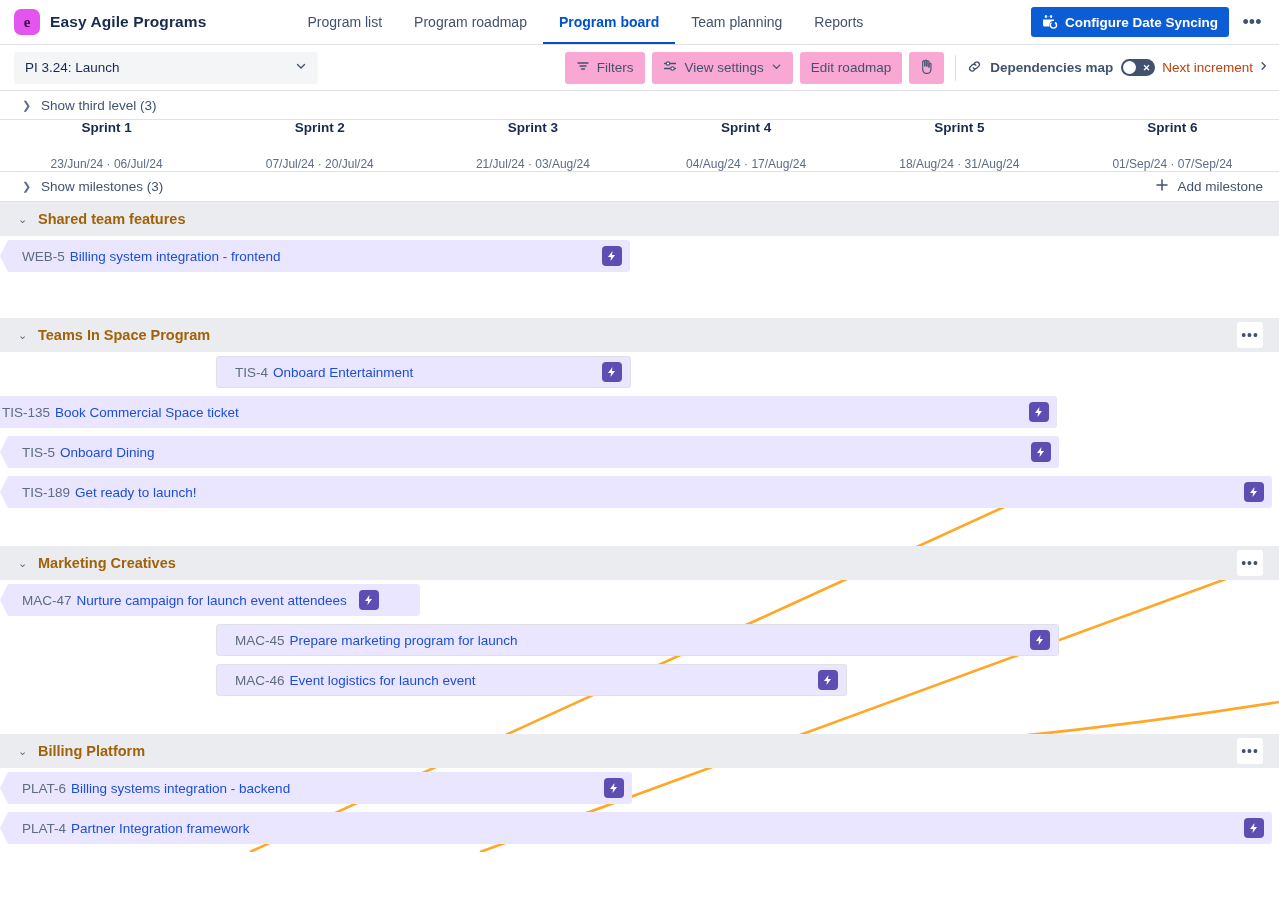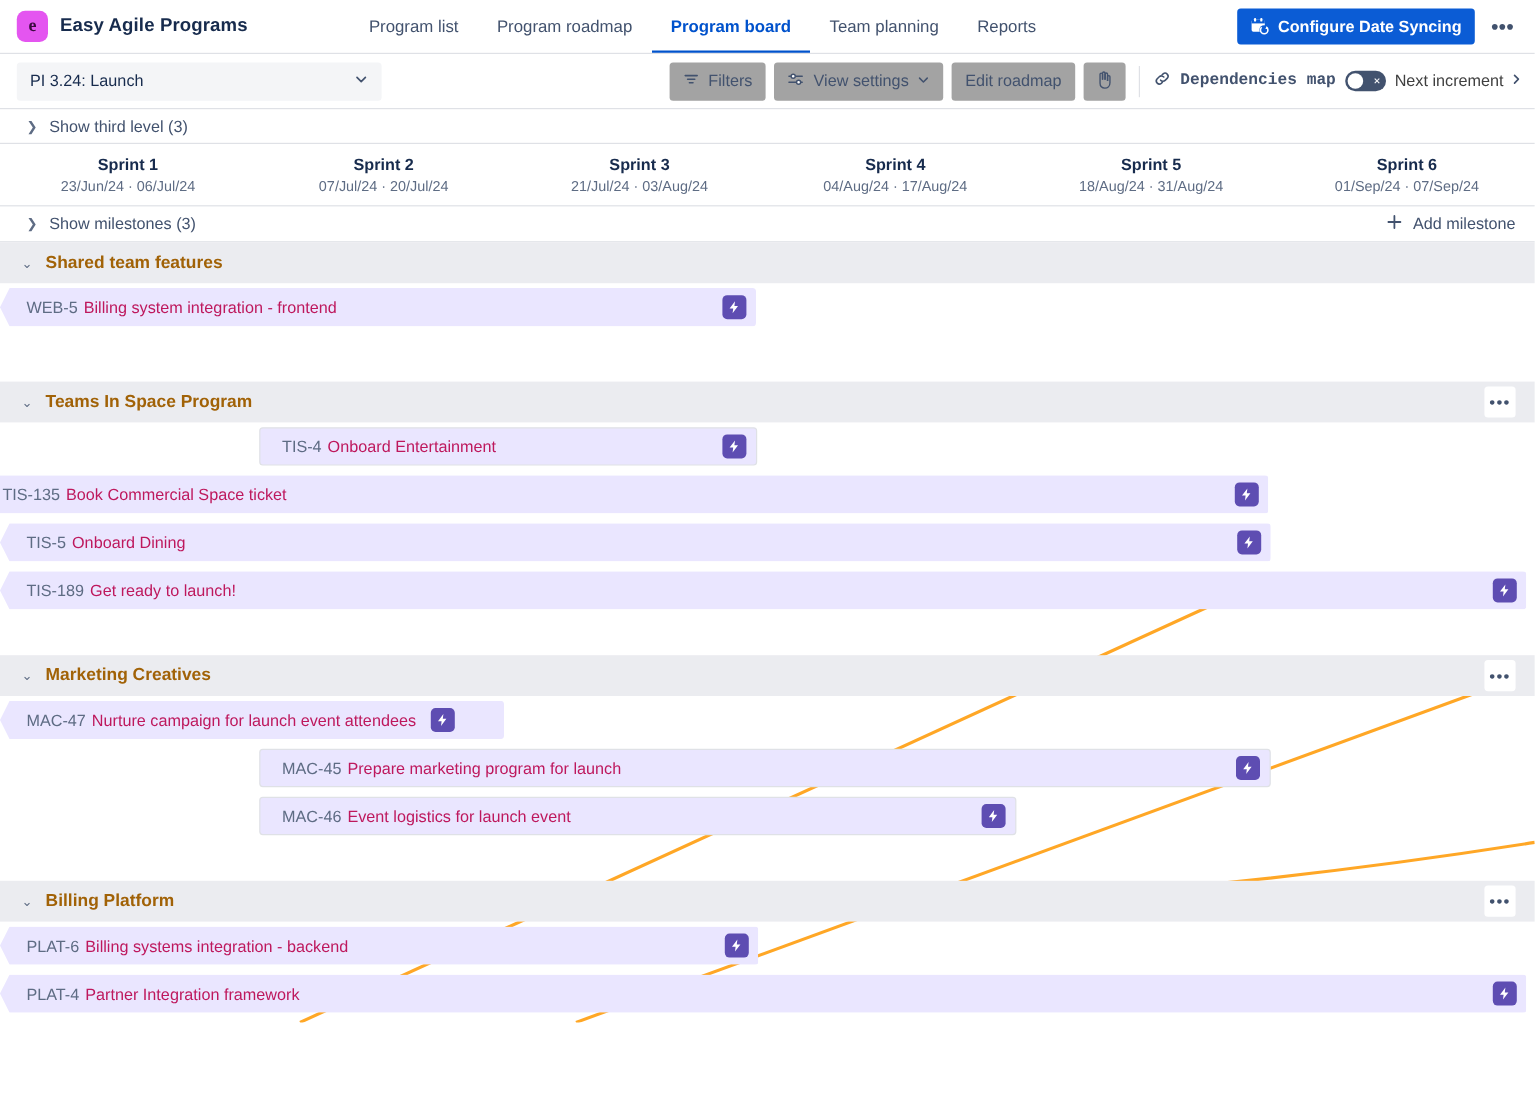--- a/index.html
+++ b/index.html
@@ -53,53 +53,53 @@
     border-bottom: 1px solid #DFE1E6;
     justify-content: center;
   }
   .pi-select {
     width: 304px; height: 32px; background: #F4F5F7; border: none; border-radius: 3px;
     display: flex; align-items: center; justify-content: space-between;
     padding: 0 11px; font-size: 13.5px; color: #172B4D; cursor: pointer;
   }
   .tb-right { margin-left: auto; display: flex; align-items: center; gap: 7px; }
   .tb-btn {
-    height: 32px; background: #a3a3a3; border: none; border-radius: 3px;
+    height: 32px; background: #f9a8d4; border: none; border-radius: 3px;
     padding: 0 11px; font-size: 13.5px; color: #42526E; font-weight: 500;
     display: flex; align-items: center; gap: 7px; cursor: pointer;
     font-family: "Liberation Sans", sans-serif; white-space: nowrap;
   }
   .tb-sep { width: 1px; height: 26px; background: #DFE1E6; margin: 0 4px; }
-  .dep-map { display: flex; align-items: center; gap: 8px; font-size: 13.5px; color: #42526E; font-weight: 600; cursor: pointer; font-family: Liberation Mono, monospace; }
+  .dep-map { display: flex; align-items: center; gap: 8px; font-size: 13.5px; color: #42526E; font-weight: 600; cursor: pointer; }
   .toggle {
     width: 34px; height: 17px; border-radius: 9px; background: #42526E;
     display: flex; align-items: center; padding: 2px; cursor: pointer; position: relative;
   }
   .toggle .knob { width: 13px; height: 13px; border-radius: 50%; background: #fff; }
   .toggle .x { position: absolute; right: 5px; top: 50%; transform: translateY(-50%); color: #fff; font-size: 9px; }
-  .next-inc { font-size: 13.5px; color: #404040; display: flex; align-items: center; gap: 5px; cursor: pointer; white-space: nowrap; }
+  .next-inc { font-size: 13.5px; color: #c2410c; display: flex; align-items: center; gap: 5px; cursor: pointer; white-space: nowrap; }
 
   
   .expand-row {
     height: 29px; display: flex; align-items: center; gap: 9px;
     padding-left: 22px; font-size: 13.5px; color: #42526E;
     border-bottom: 1px solid #DFE1E6; cursor: pointer;
   }
   .chev { font-size: 11px; color: #5E6C84; width: 10px; display:inline-block; }
   .milestone-row { justify-content: flex-start; position: relative; height: 30px; }
   .add-milestone {
     position: absolute; right: 16px; display: flex; align-items: center; gap: 8px;
     font-size: 13.5px; color: #42526E; cursor: pointer;
   }
 
   
   .sprints { display: flex; border-bottom: 1px solid #DFE1E6; height: 52px; }
   .sprint-col {
     flex: 1 1 0; display: flex; flex-direction: column; align-items: center;
-    justify-content: center; gap: 3px;
+    justify-content: space-between; gap: 3px;
   }
   .sprint-name { font-size: 13.5px; font-weight: 600; color: #172B4D; }
   .sprint-dates { font-size: 12px; color: #5E6C84; }
 
   
   .board { position: relative; }
   .group-header {
     height: 34px; background: #EBECF0; display: flex; align-items: center;
     padding-left: 18px; gap: 10px; position: relative;
   }
@@ -116,21 +116,21 @@
     display: flex; align-items: center; cursor: pointer;
     padding-left: 18px; padding-right: 8px;
     font-size: 13.5px; overflow: hidden;
   }
   .card.arrow-left {
     clip-path: polygon(8px 0, 100% 0, 100% 100%, 8px 100%, 0 50%);
     border: none; background: #EAE6FF;
     padding-left: 22px;
   }
   .card-key { color: #5E6C84; margin-right: 5px; white-space: nowrap; }
-  .card-title { color: #be185d; white-space: nowrap; }
+  .card-title { color: #1d4ed8; white-space: nowrap; }
   .bolt {
     width: 20px; height: 20px; border-radius: 4px; background: #5E4DB2;
     display: flex; align-items: center; justify-content: center; flex: none;
   }
   .bolt svg { width: 12px; height: 12px; fill: #fff; }
   .bolt.at-end { margin-left: auto; }
   .bolt.inline { margin-left: 12px; }
   .dep-layer { position: absolute; inset: 0; pointer-events: none; }
   .spacer-row { height: 14px; }
 </style>

